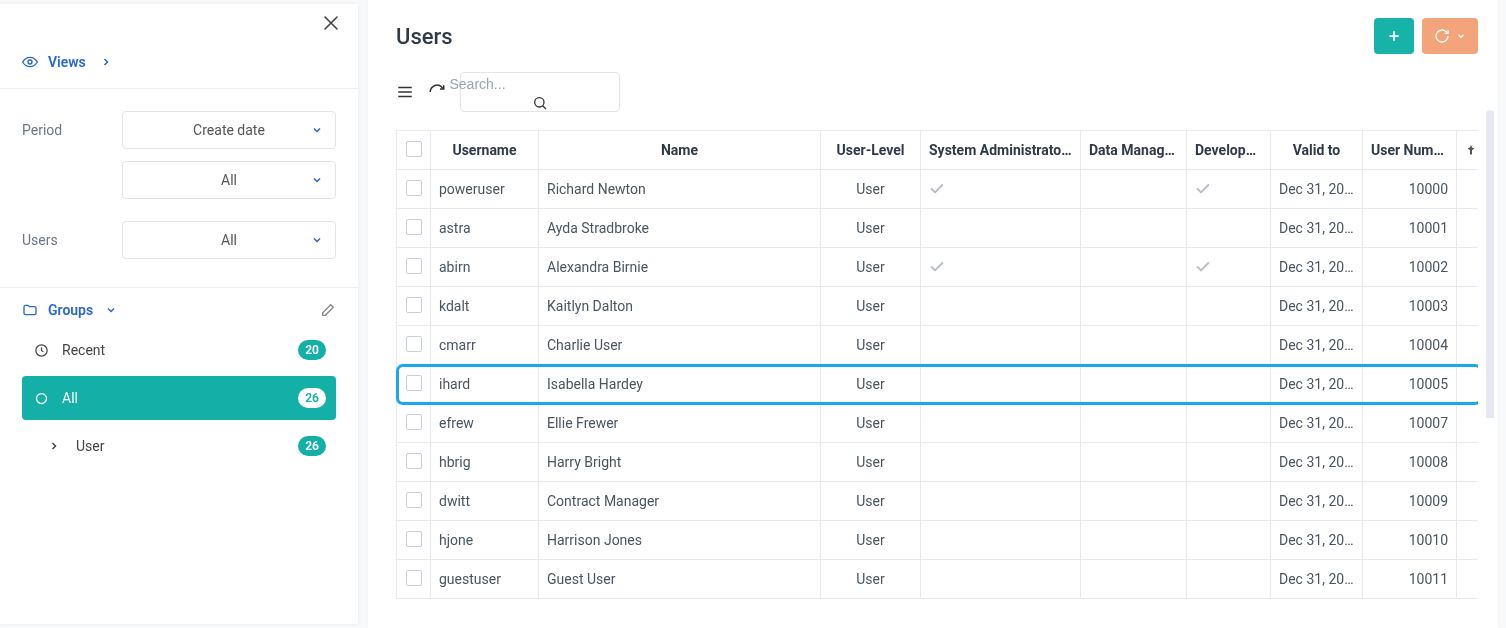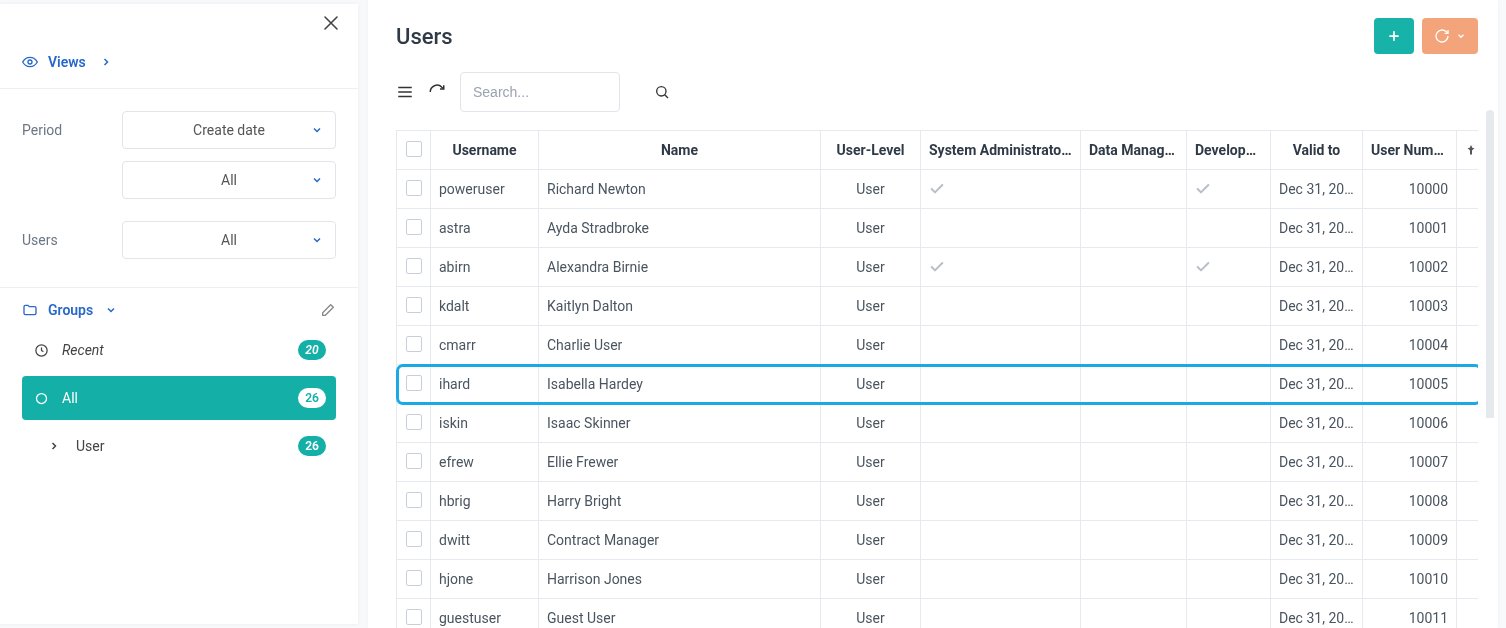--- a/index.html
+++ b/index.html
@@ -153,23 +153,24 @@
     margin-bottom: 18px;
   }
   .tool-icon {
     color:#444; cursor:pointer;
   }
   .search {
     border:1px solid #e1e5ea;
     border-radius:4px;
     height:40px; width:160px;
     display:flex; align-items:center;
-    padding:0 12px;
+    padding:0 28px;
     color:#888;
     position:relative;
+    flex-direction:column;
   }
   .search input {
     border:0; outline:0; flex:1; font-size:14px; color:#333;
     background:transparent;
   }
   .search input::placeholder { color:#9aa4af; }
   .search .sicon { color:#444; }
 
   
   .tbl-wrap { flex:1; overflow:auto; position:relative; }
@@ -310,21 +311,21 @@
     </span>
     <span class="edit">
       <svg width="16" height="16" viewBox="0 0 24 24" fill="none" stroke="#888" stroke-width="2">
           <path d="M4 20h4L20 8l-4-4L4 16v4z"></path>
           <path d="M4 20h16" stroke-width="0"></path>
         </svg>
     </span>
   </div>
 
   <div class="group-list" id="group-list">
-      <div class="group-item" style="padding-left: 12px; font-style: italic;">
+      <div class="group-item" style="padding-left: 12px;">
         <span class="gicon">
           <svg width="15" height="15" viewBox="0 0 24 24" fill="none" stroke="currentColor" stroke-width="2">
             <circle cx="12" cy="12" r="9"></circle>
             <path d="M12 7v5l3 2"></path>
           </svg>
         </span>
         <span class="gtext">Recent</span>
         <span class="badge">20</span>
       </div>
       <div class="group-item active" style="padding-left: 12px;">
@@ -504,32 +505,20 @@
             <td class="col-level" style="text-align:center">User</td>
             <td class="col-sys" style="text-align:center"></td>
             <td class="col-dm" style="text-align:center"></td>
             <td class="col-dev" style="text-align:center"></td>
             <td class="col-valid" style="text-align:right">Dec 31, 2099</td>
             <td class="col-num" style="text-align:right">10005</td>
             <td class="col-pin"></td>
           </tr>
           <tr>
             <td class="col-chk"><span class="chk"></span></td>
-            <td class="col-username">iskin</td>
-            <td class="col-name">Isaac Skinner</td>
-            <td class="col-level" style="text-align:center">User</td>
-            <td class="col-sys" style="text-align:center"></td>
-            <td class="col-dm" style="text-align:center"></td>
-            <td class="col-dev" style="text-align:center"></td>
-            <td class="col-valid" style="text-align:right">Dec 31, 2099</td>
-            <td class="col-num" style="text-align:right">10006</td>
-            <td class="col-pin"></td>
-          </tr>
-          <tr>
-            <td class="col-chk"><span class="chk"></span></td>
             <td class="col-username">efrew</td>
             <td class="col-name">Ellie Frewer</td>
             <td class="col-level" style="text-align:center">User</td>
             <td class="col-sys" style="text-align:center"></td>
             <td class="col-dm" style="text-align:center"></td>
             <td class="col-dev" style="text-align:center"></td>
             <td class="col-valid" style="text-align:right">Dec 31, 2099</td>
             <td class="col-num" style="text-align:right">10007</td>
             <td class="col-pin"></td>
           </tr>

